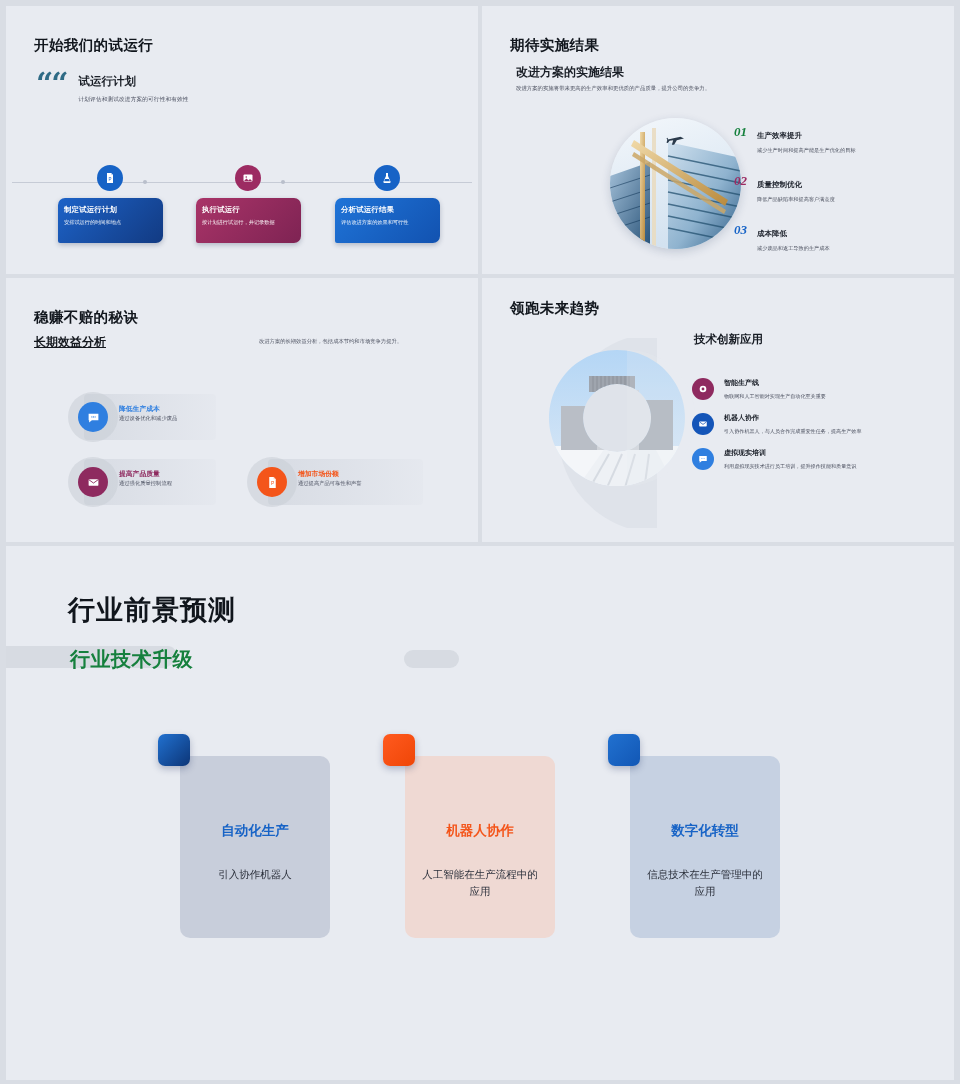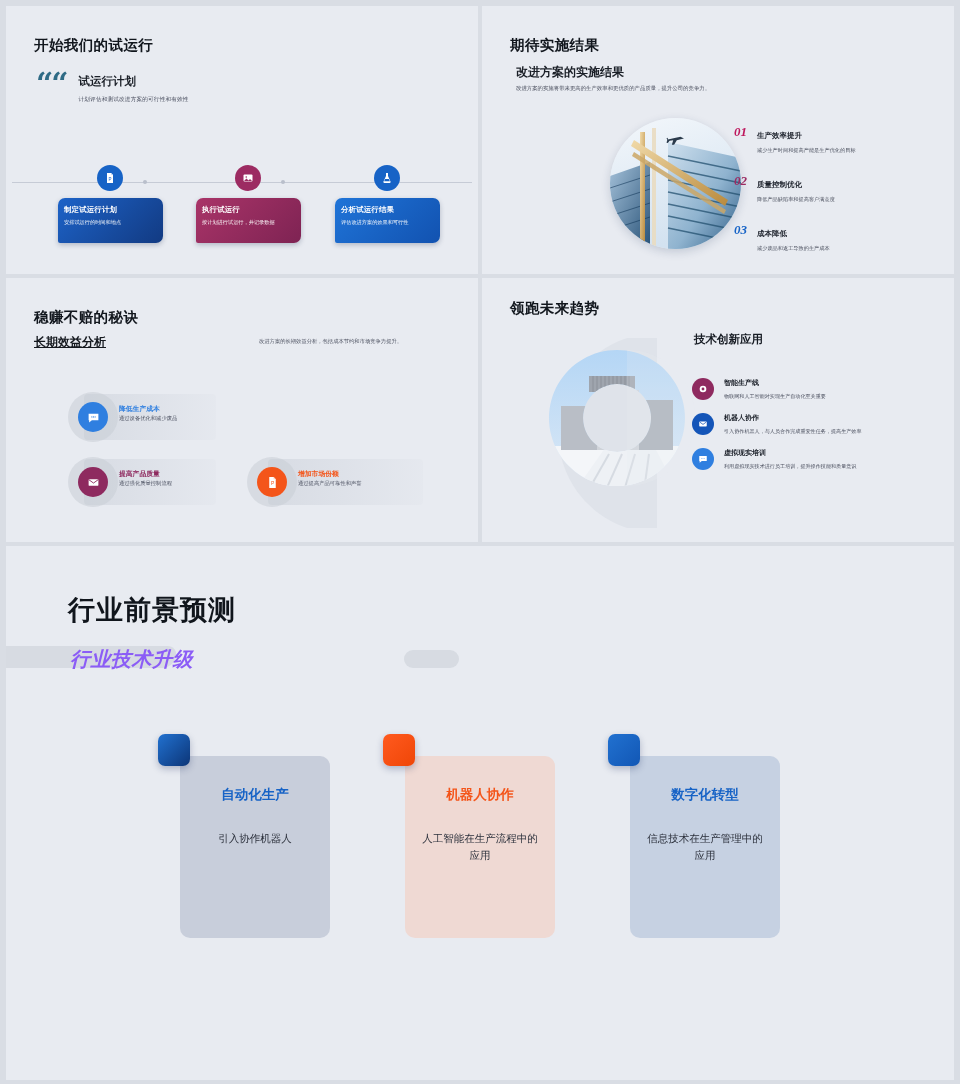--- a/index.html
+++ b/index.html
@@ -104,31 +104,31 @@
               display: flex; align-items: center; justify-content: center; }
   .s4-badge svg { width: 10px; height: 10px; }
   .s4-h { font-size: 7px; font-weight: bold; color: #1b2029; }
   .s4-s { font-size: 5.1px; color: #4c5160; margin-top: 4px; line-height: 1.6; }
   .donut-wrap { position: absolute; left: 45px; top: 50px; width: 180px; height: 200px; }
 
   
   .s5-title { position: absolute; left: 62px; top: 46px; font-size: 27px; font-weight: bold;
               color: #10151c; letter-spacing: 1px; }
   .s5-head  { position: absolute; left: 64px; top: 100px; font-size: 20px; font-weight: bold;
-              color: #8b5cf6; letter-spacing: .5px; font-style: italic; }
+              color: #15803d; letter-spacing: .5px; }
   .blob-l { position: absolute; left: -20px; top: 100px; width: 190px; height: 22px;
             border-radius: 11px; background: rgba(200,205,213,.55); transform: skewX(-12deg); }
   .blob-r { position: absolute; left: 398px; top: 104px; width: 55px; height: 18px;
             border-radius: 9px; background: rgba(200,205,213,.55); }
 
   .fc-cards { position: absolute; left: 0; top: 210px; width: 948px;
               display: flex; justify-content: center; gap: 75px; }
   .fc-card { position: relative; width: 150px; height: 182px; border-radius: 10px;
              display: flex; flex-direction: column; align-items: center;
-             padding-top: 30px; text-align: center; }
+             padding-top: 66px; text-align: center; }
   .fc-chip { position: absolute; left: -22px; top: -22px; width: 32px; height: 32px;
              border-radius: 7px; box-shadow: 0 3px 7px rgba(20,40,90,.28); }
   .fc-h { font-size: 13.5px; font-weight: bold; }
   .fc-s { font-size: 10.5px; color: #2c313c; margin-top: 26px; line-height: 1.6; width: 120px; }
 </style>
 </head>
 <body>
 
 <div class="deck">
 
@@ -239,21 +239,21 @@
           <polygon points="24,34 116,92 114,96 22,38" fill="#cba766" opacity=".85"></polygon>
 
           <g fill="#2b3b4c" transform="translate(56,16) scale(0.9)">
             <path d="M2 6 L16 3 L20 5 L12 7 L9 12 L6.5 12 L8 7 L4 7.6 L2 10 L0.6 9.6 L1.4 6.8 L0.6 4.6 L2 4.2z"></path>
           </g>
         </svg>
       </div>
 
       <div class="s2-list">
         <div class="s2-item">
-          <span class="s2-num" style="color:#be185d">01</span>
+          <span class="s2-num" style="color:#15803d">01</span>
           <span>
             <span class="s2-item-h">生产效率提升</span>
             <div class="s2-item-s">减少生产时间和提高产能是生产优化的目标</div>
           </span>
         </div>
         <div class="s2-item">
           <span class="s2-num" style="color:#9c2b62">02</span>
           <span>
             <span class="s2-item-h">质量控制优化</span>
             <div class="s2-item-s">降低产品缺陷率和提高客户满意度</div>

